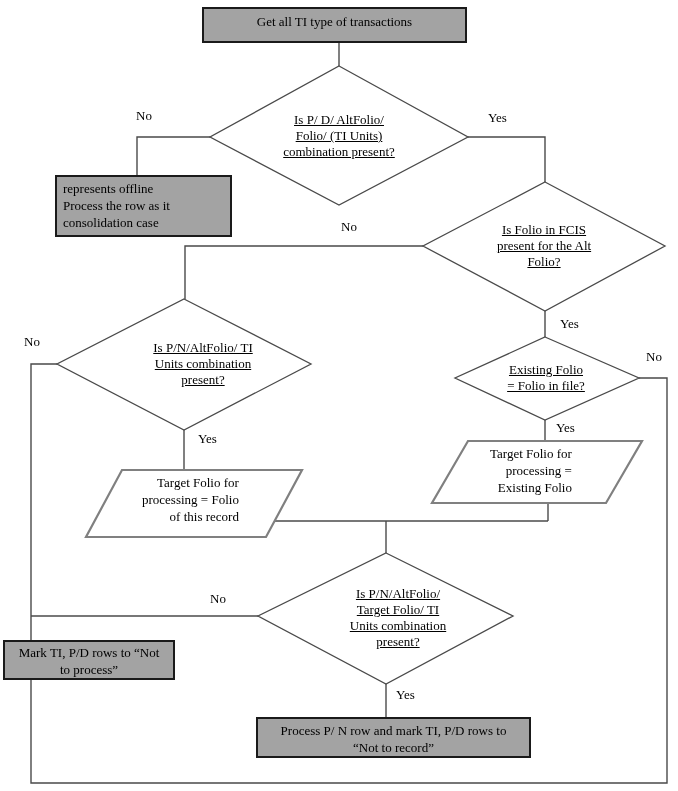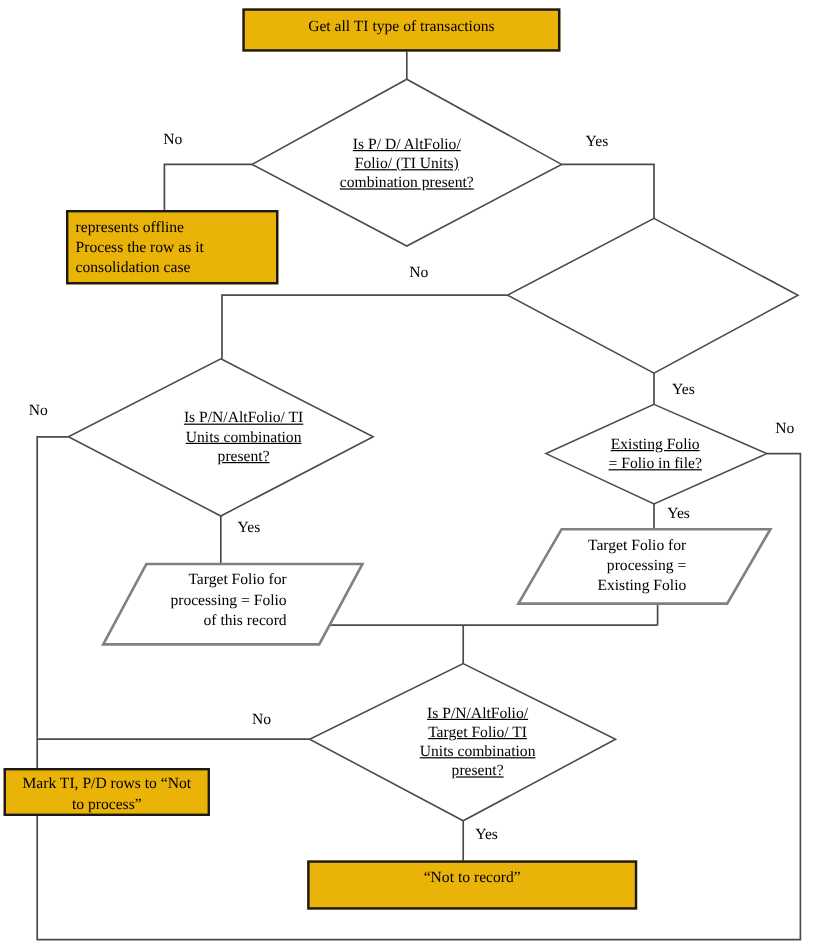--- a/index.html
+++ b/index.html
@@ -6,21 +6,21 @@
   .canvas{
     position:relative;width:678px;height:791px;overflow:hidden;
     background:var(--bg,#fff);
     font-family:"Liberation Serif","DejaVu Serif",serif;
     font-size:13px;color:var(--text,#000);
   }
   svg.wires{position:absolute;left:0;top:0;}
   .wire{fill:none;stroke:var(--line,#4a4a4a);stroke-width:1.4;}
   .diamond{fill:#ffffff;stroke:var(--line,#4a4a4a);stroke-width:1.3;}
   .pgram{fill:#ffffff;stroke:var(--pgram_border,#808080);stroke-width:2.2;}
-  .box{position:absolute;box-sizing:border-box;background:#eab308;border:2px solid var(--box_border,#000);}
+  .box{position:absolute;box-sizing:border-box;background:#a3a3a3;border:2px solid var(--box_border,#000);}
   .box .txt{display:block;line-height:17px;}
   .tc{text-align:center;}
   .node-text{position:absolute;transform:translateX(-50%);text-align:center;line-height:16px;white-space:nowrap;text-decoration:underline;}
   .pg-text{position:absolute;line-height:17px;white-space:nowrap;text-align:right;}
   .edge-label{position:absolute;white-space:nowrap;}
   .line{display:block;}
 </style>
 </head>
 <body>
 
@@ -62,29 +62,35 @@
     <span class="txt">Process the row as it</span>
     <span class="txt">consolidation case</span>
   </div>
 
   <div class="box tc" style="left:3px;top:640px;width:172px;height:40px;padding-top:2px;">
     <span class="txt">Mark TI, P/D rows to “Not</span>
     <span class="txt">to process”</span>
   </div>
 
   <div class="box tc" style="left:256px;top:717px;width:275px;height:41px;padding-top:3px;">
+    <span class="txt">Process P/ N row and mark TI, P/D rows to</span>
     <span class="txt">“Not to record”</span>
   </div>
 
   <div class="node-text" style="left:339px;top:112px;">
     <span class="line">Is P/ D/ AltFolio/</span>
     <span class="line">Folio/ (TI Units)</span>
     <span class="line">combination present?</span>
   </div>
 
+  <div class="node-text" style="left:544px;top:222px;">
+    <span class="line">Is Folio in FCIS</span>
+    <span class="line">present for the Alt</span>
+    <span class="line">Folio?</span>
+  </div>
 
   <div class="node-text" style="left:184px;top:340px;margin-left:19px;">
     <span class="line">Is P/N/AltFolio/  TI</span>
     <span class="line">Units combination</span>
     <span class="line">present?</span>
   </div>
 
   <div class="node-text" style="left:546px;top:362px;">
     <span class="line">Existing Folio</span>
     <span class="line">= Folio in file?</span>

